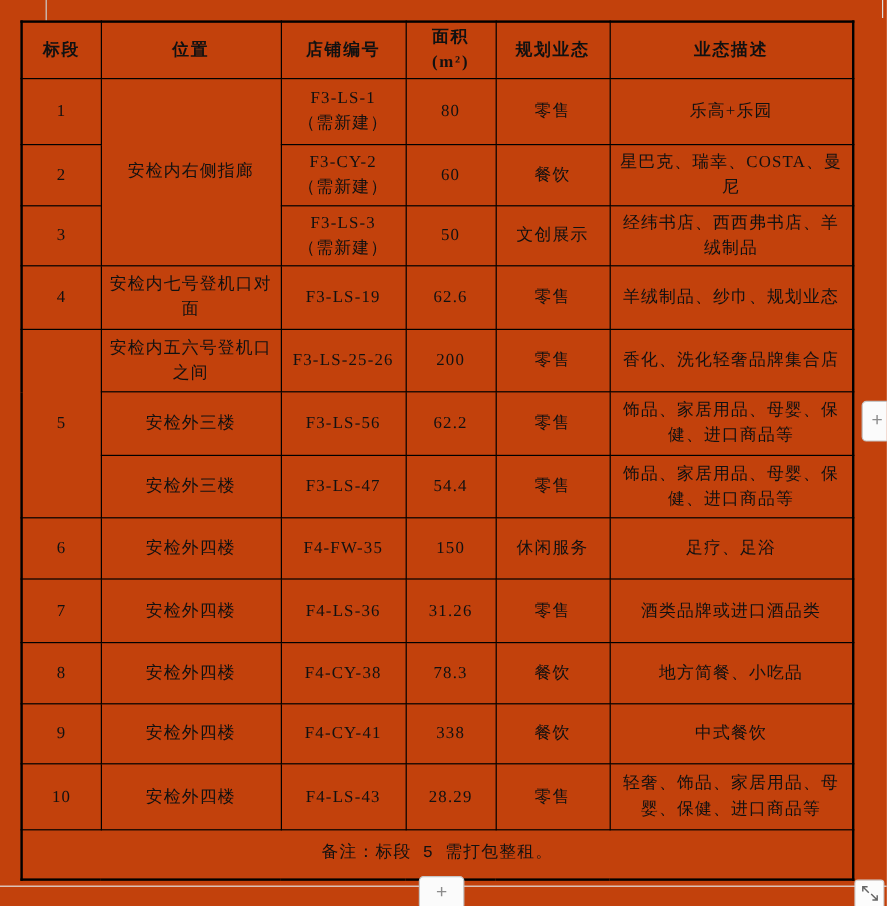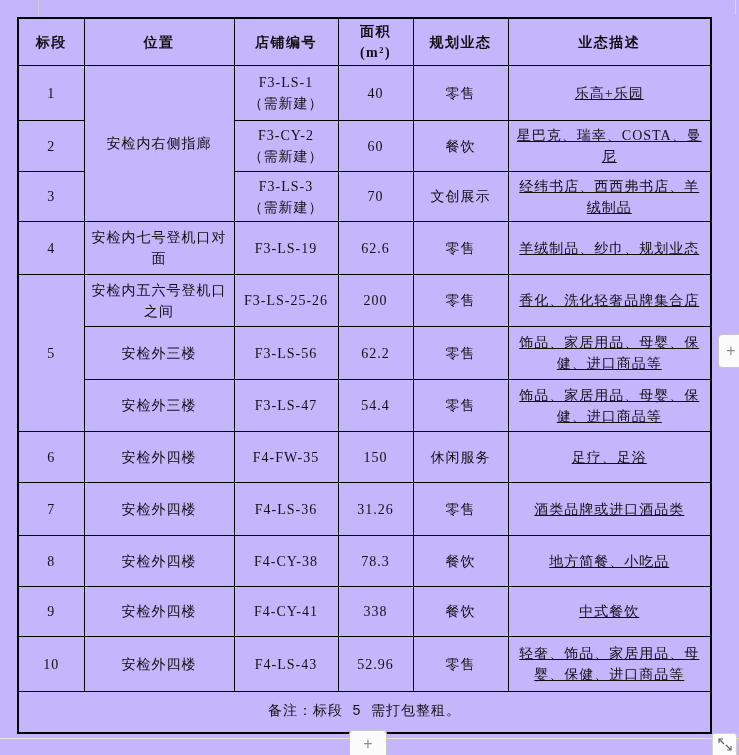--- a/index.html
+++ b/index.html
@@ -1,20 +1,20 @@
 <!DOCTYPE html>
 <html><head>
 <meta charset="utf-8">
 <style>
   html,body{margin:0;padding:0;}
   body{background:#ffffff;}
   .page{
     position:relative;
     width:739px;height:755px;
-    background:#c4b5fd;
+    background:#c2410c;
     overflow:hidden;
     font-family:"Liberation Serif","DejaVu Serif",serif;
     color:#111111;
   }
   
   .tick{position:absolute;width:1px;background:#cccccc;}
   .tick-left{left:38px;top:0;height:17px;}
   .tick-right{left:735px;top:0;height:15px;background:#dddddd;}
 
   
@@ -31,21 +31,21 @@
     vertical-align:middle;
     font-size:14px;
     line-height:1.5;
     letter-spacing:1px;
     padding:2px 4px;
     overflow:hidden;
     word-break:break-all;
   }
   table.bid th{font-weight:bold;letter-spacing:1.5px;}
   td.loc{padding:2px 12px;margin-left:36px;}
-  td.desc{padding:2px 5px;letter-spacing:0.5px;text-decoration:underline;}
+  td.desc{padding:2px 5px;letter-spacing:0.5px;}
   td.note-cell{
     text-align:left;
     padding:4px 4px 4px 10px;
     letter-spacing:2px;
     font-family:Liberation Mono, monospace;
   }
   .line{display:block;}
   .rh-hdr{height:45px}
   .rh-55{height:55px}
   .rh-51{height:51px}
@@ -120,21 +120,21 @@
         <th>业态描述</th>
       </tr>
 
       <tr class="rh-55">
         <td>1</td>
         <td class="loc" rowspan="3">安检内右侧指廊</td>
         <td>
           <span class="line">F3-LS-1</span>
           <span class="line">（需新建）</span>
         </td>
-        <td>40</td>
+        <td>80</td>
         <td>零售</td>
         <td class="desc">乐高+乐园</td>
       </tr>
 
       <tr class="rh-51">
         <td>2</td>
         <td>
           <span class="line">F3-CY-2</span>
           <span class="line">（需新建）</span>
         </td>
@@ -142,21 +142,21 @@
         <td>餐饮</td>
         <td class="desc">星巴克、瑞幸、COSTA、曼尼</td>
       </tr>
 
       <tr class="rh-50">
         <td>3</td>
         <td>
           <span class="line">F3-LS-3</span>
           <span class="line">（需新建）</span>
         </td>
-        <td>70</td>
+        <td>50</td>
         <td>文创展示</td>
         <td class="desc">经纬书店、西西弗书店、羊绒制品</td>
       </tr>
 
       <tr class="rh-53">
         <td>4</td>
         <td class="loc">安检内七号登机口对面</td>
         <td>F3-LS-19</td>
         <td>62.6</td>
         <td>零售</td>
@@ -221,21 +221,21 @@
         <td>F4-CY-41</td>
         <td>338</td>
         <td>餐饮</td>
         <td class="desc">中式餐饮</td>
       </tr>
 
       <tr class="rh-55">
         <td>10</td>
         <td class="loc">安检外四楼</td>
         <td>F4-LS-43</td>
-        <td>52.96</td>
+        <td>28.29</td>
         <td>零售</td>
         <td class="desc">轻奢、饰品、家居用品、母婴、保健、进口商品等</td>
       </tr>
 
       <tr class="rh-41">
         <td class="note-cell" colspan="6">备注：标段 5 需打包整租。</td>
       </tr>
     </tbody>
       </table>
   </div>

